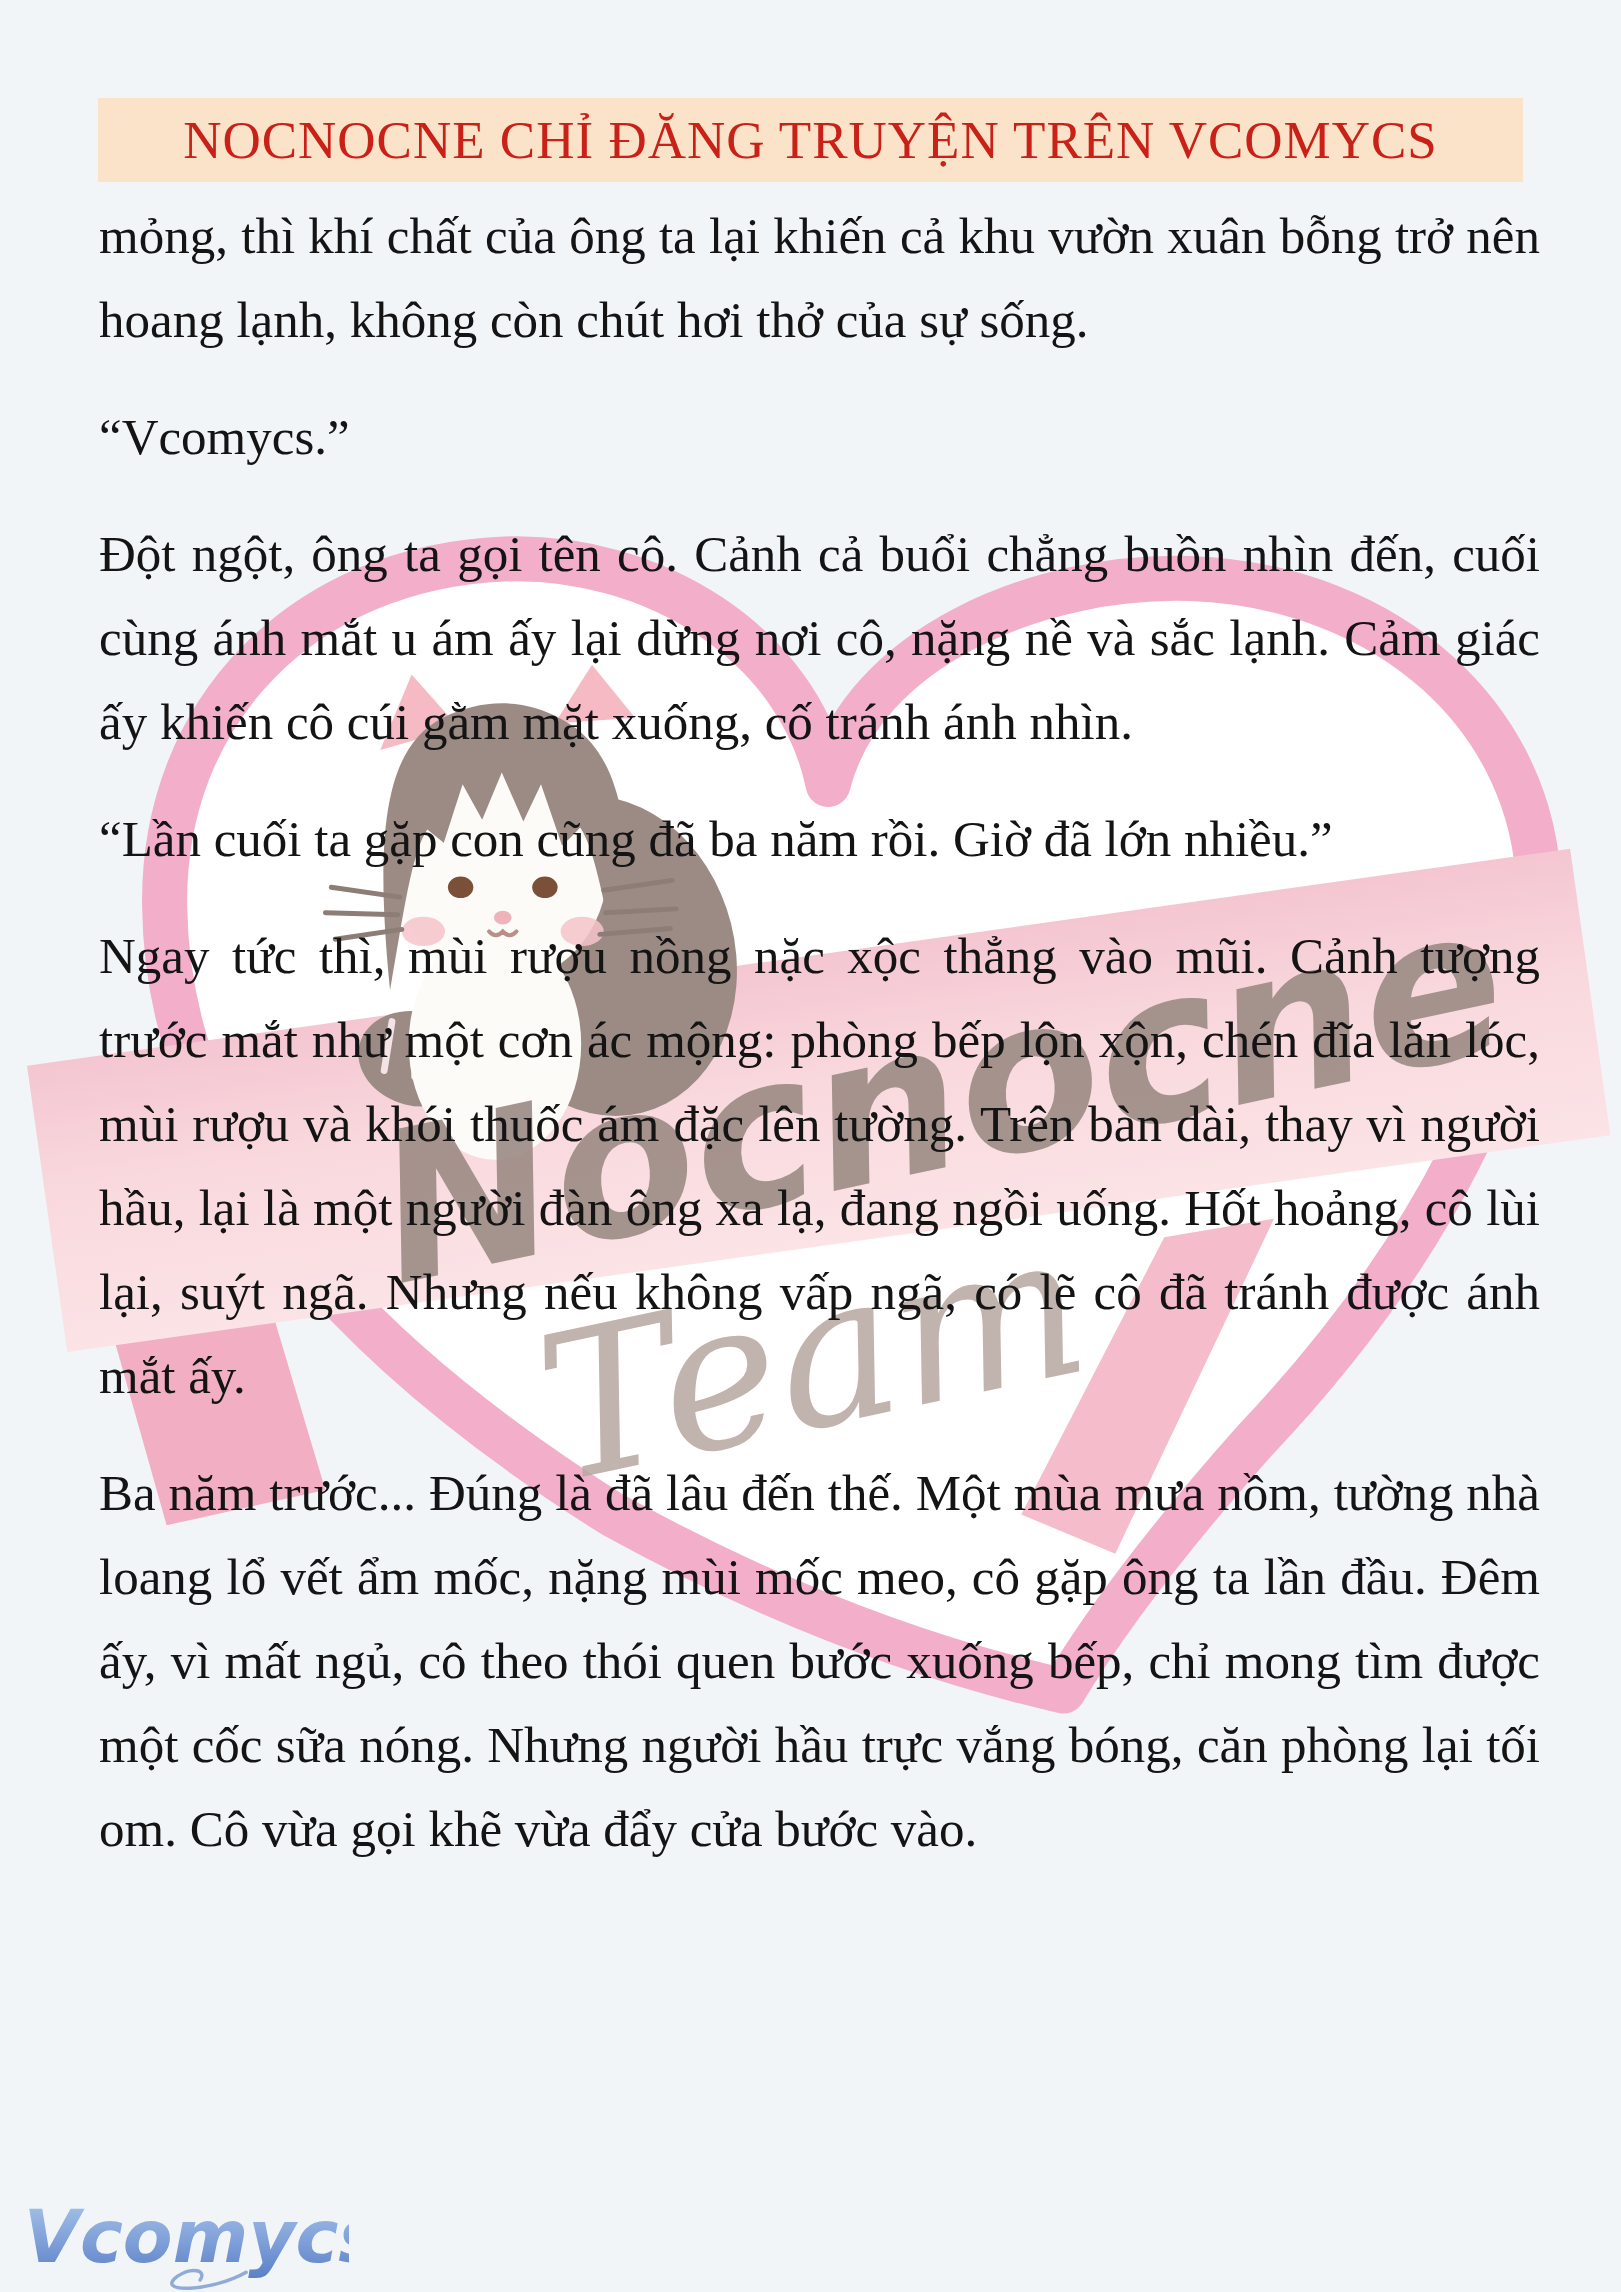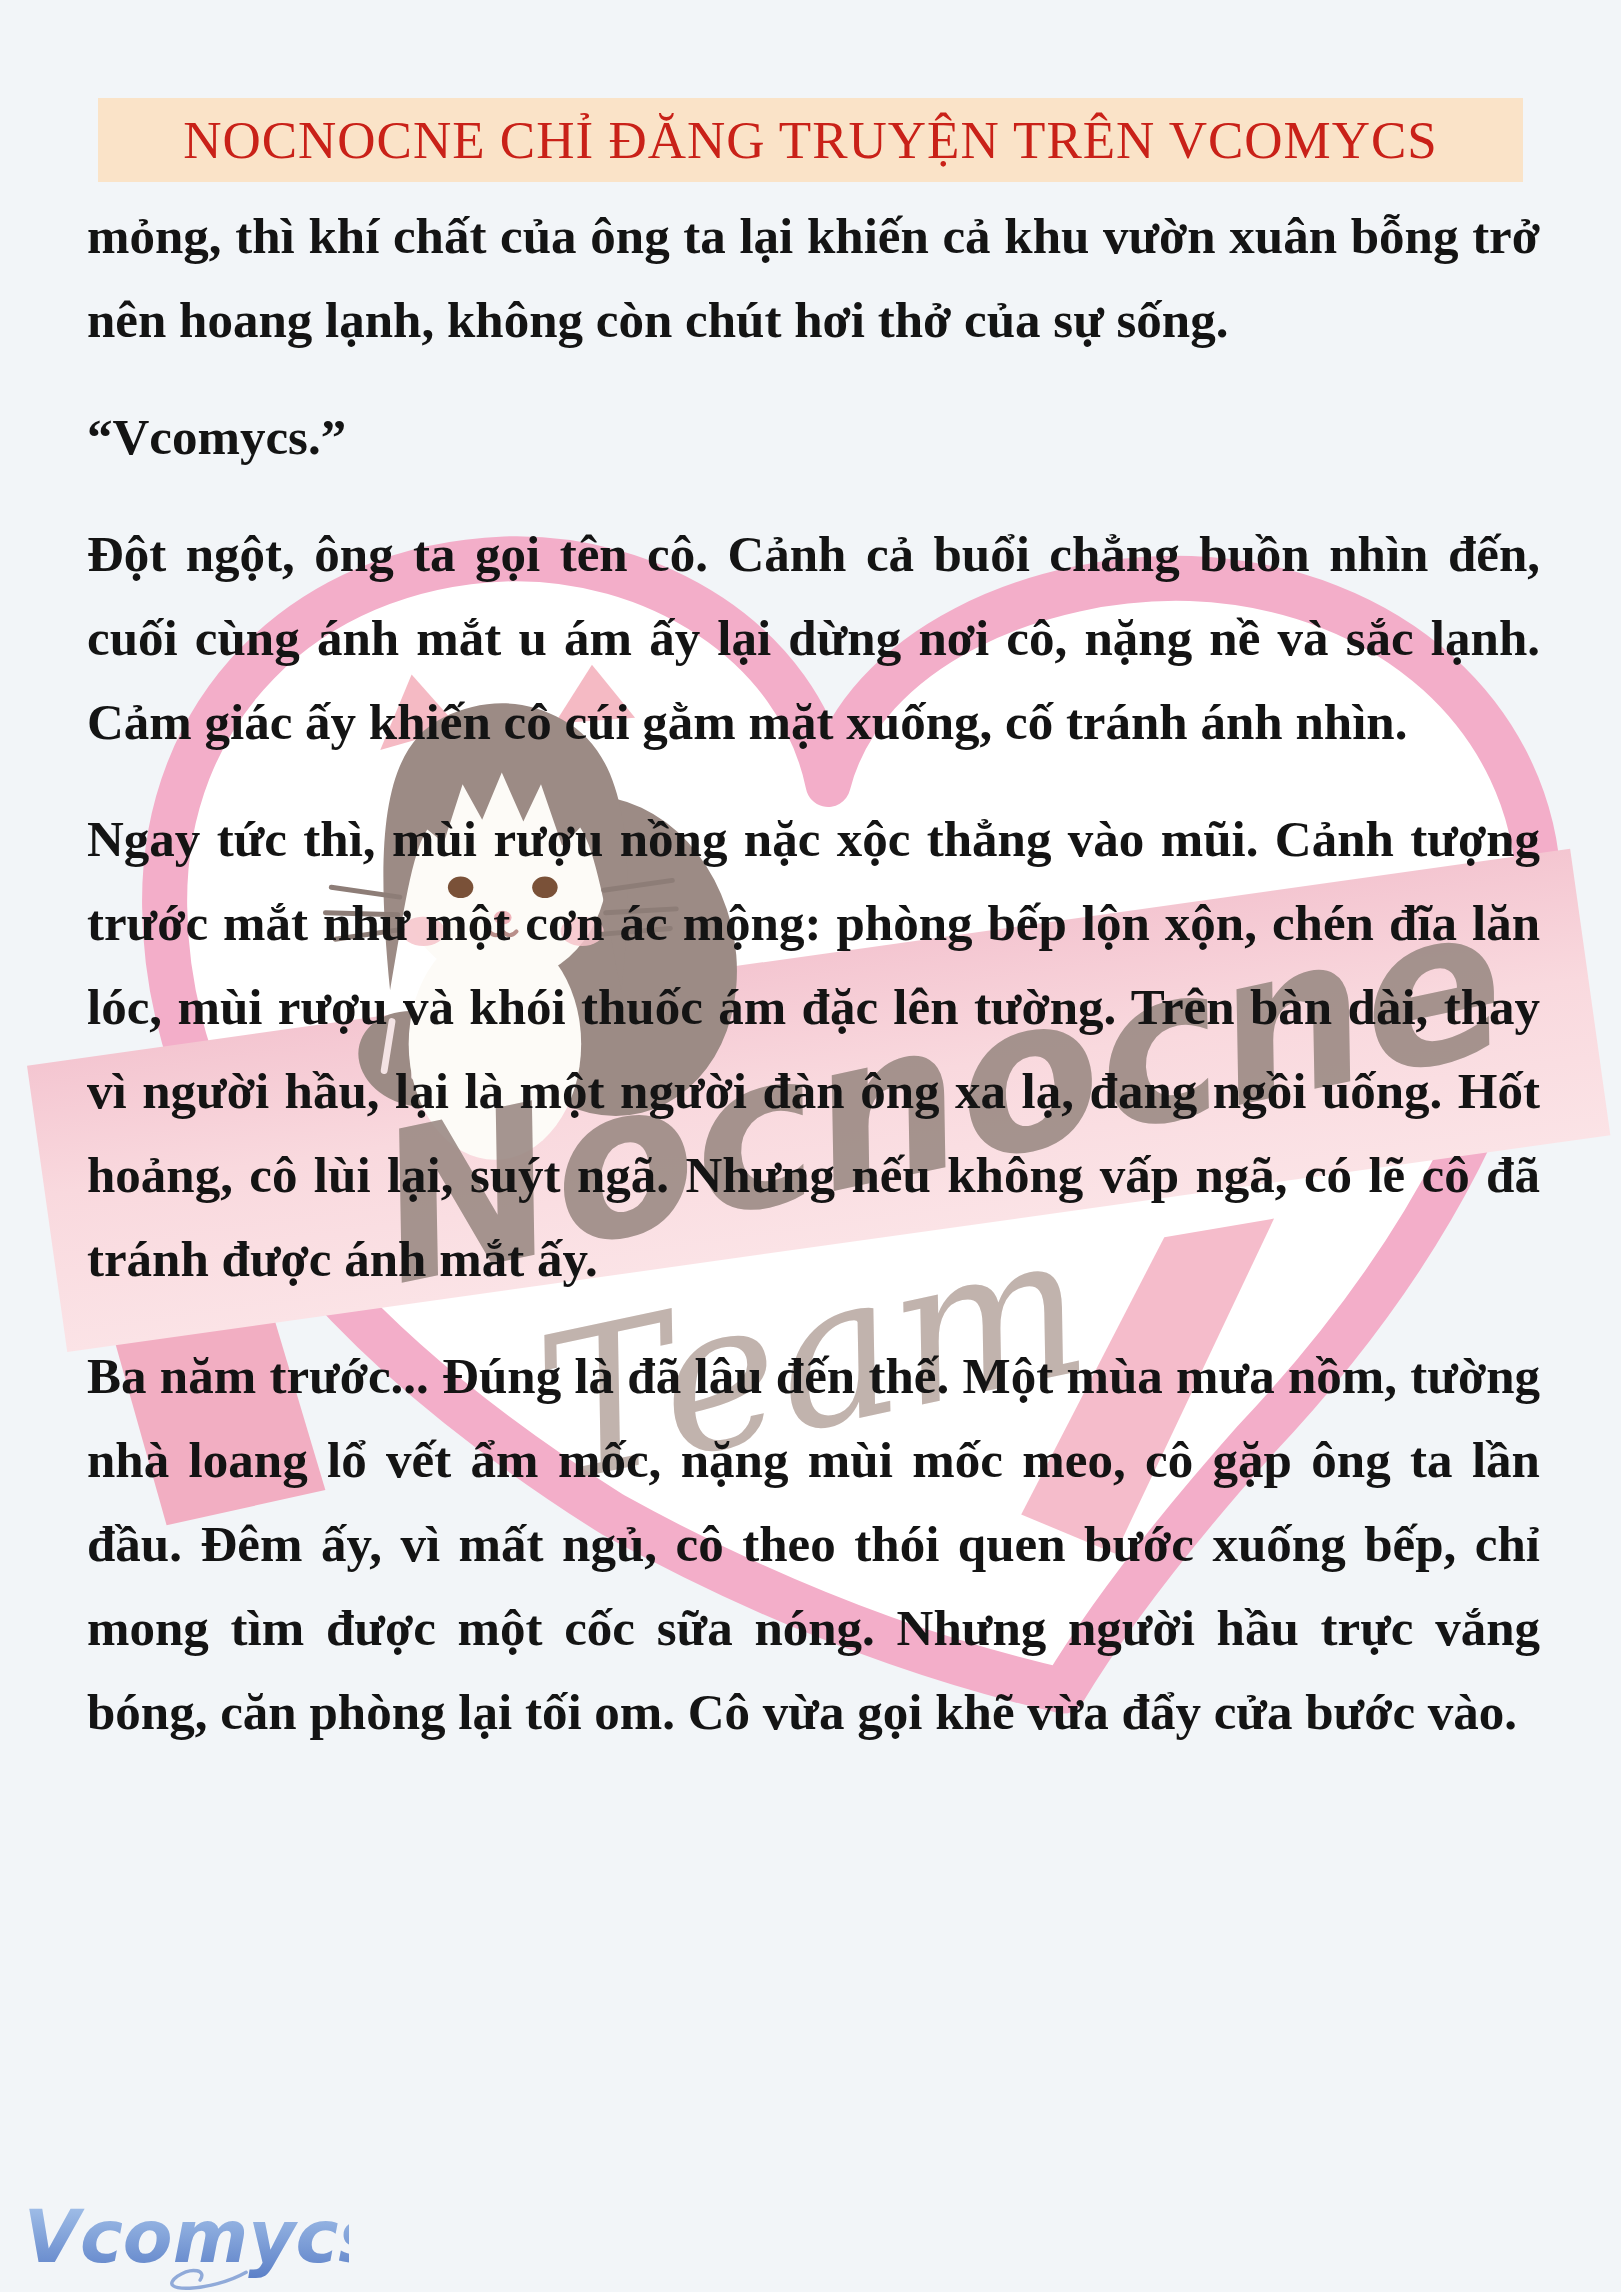--- a/index.html
+++ b/index.html
@@ -21,21 +21,21 @@
   }
   .header-strip span{
     font-weight:normal;font-size:53px;letter-spacing:1px;white-space:nowrap;
     color:var(--accent-red,#c92118);
   }
   .content{
     position:absolute;left:83px;top:194px;width:1457px;
     color:var(--ink,#141414);font-size:51px;line-height:84px;
     text-align:justify;text-justify:inter-word;
   }
-  .content p{margin:0 0 33px 4px;font-weight:bold;}
+  .content p{margin:0 0 33px 16px;}
   .logo-svg{position:absolute;left:15.7px;top:2178px;}
 </style>
 </head>
 <body>
 
 <div class="page">
 
   <svg class="watermark" width="1621" height="2293" viewBox="0 0 1654 2339">
     <defs>
       <linearGradient id="bannerGrad" x1="0" y1="0" x2="0" y2="1">
@@ -101,20 +101,21 @@
   </svg>
 
   <div class="header-strip">
     <span>NOCNOCNE CHỈ ĐĂNG TRUYỆN TRÊN VCOMYCS</span>
   </div>
 
   <main class="content">
     <p>mỏng, thì khí chất của ông ta lại khiến cả khu vườn xuân bỗng trở nên hoang lạnh, không còn chút hơi thở của sự sống.</p>
     <p>“Vcomycs.”</p>
     <p>Đột ngột, ông ta gọi tên cô. Cảnh cả buổi chẳng buồn nhìn đến, cuối cùng ánh mắt u ám ấy lại dừng nơi cô, nặng nề và sắc lạnh. Cảm giác ấy khiến cô cúi gằm mặt xuống, cố tránh ánh nhìn.</p>
+    <p>“Lần cuối ta gặp con cũng đã ba năm rồi. Giờ đã lớn nhiều.”</p>
     <p>Ngay tức thì, mùi rượu nồng nặc xộc thẳng vào mũi. Cảnh tượng trước mắt như một cơn ác mộng: phòng bếp lộn xộn, chén đĩa lăn lóc, mùi rượu và khói thuốc ám đặc lên tường. Trên bàn dài, thay vì người hầu, lại là một người đàn ông xa lạ, đang ngồi uống. Hốt hoảng, cô lùi lại, suýt ngã. Nhưng nếu không vấp ngã, có lẽ cô đã tránh được ánh mắt ấy.</p>
     <p>Ba năm trước... Đúng là đã lâu đến thế. Một mùa mưa nồm, tường nhà loang lổ vết ẩm mốc, nặng mùi mốc meo, cô gặp ông ta lần đầu. Đêm ấy, vì mất ngủ, cô theo thói quen bước xuống bếp, chỉ mong tìm được một cốc sữa nóng. Nhưng người hầu trực vắng bóng, căn phòng lại tối om. Cô vừa gọi khẽ vừa đẩy cửa bước vào.</p>
   </main>
 
   <svg class="logo-svg" width="333" height="118" viewBox="0 0 340 120">
     <text x="8" y="86" font-family="DejaVu Sans, sans-serif" font-weight="bold" font-style="italic" font-size="74" fill="url(#logoGrad2)">Vcomycs</text>
     <defs>
       <linearGradient id="logoGrad2" x1="0" y1="0" x2="0" y2="1">
         <stop offset="0" stop-color="#aac7ec"></stop>
         <stop offset="1" stop-color="#5b7fc7"></stop>

